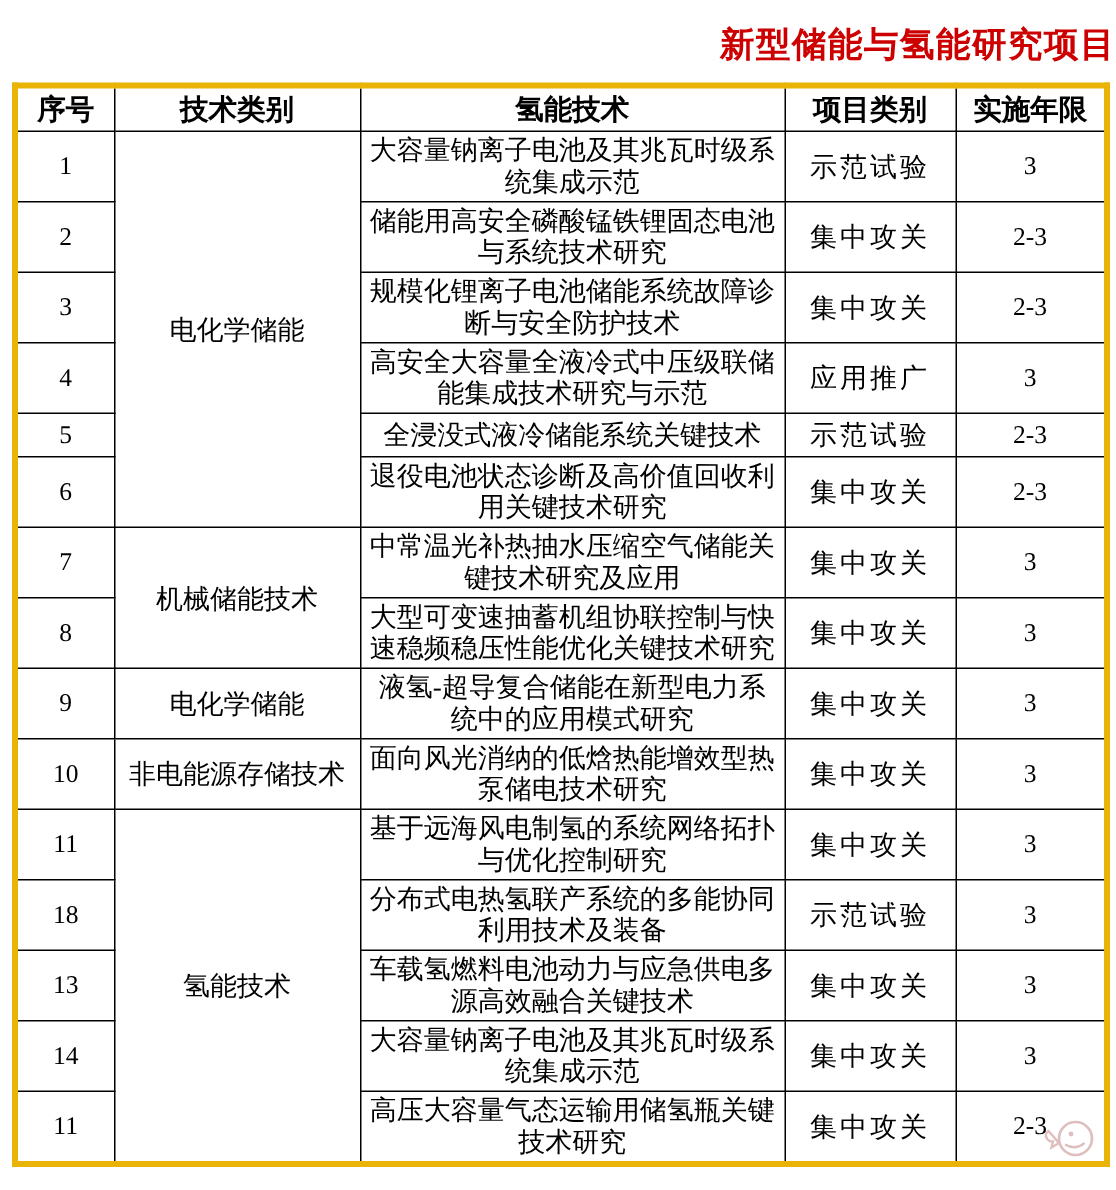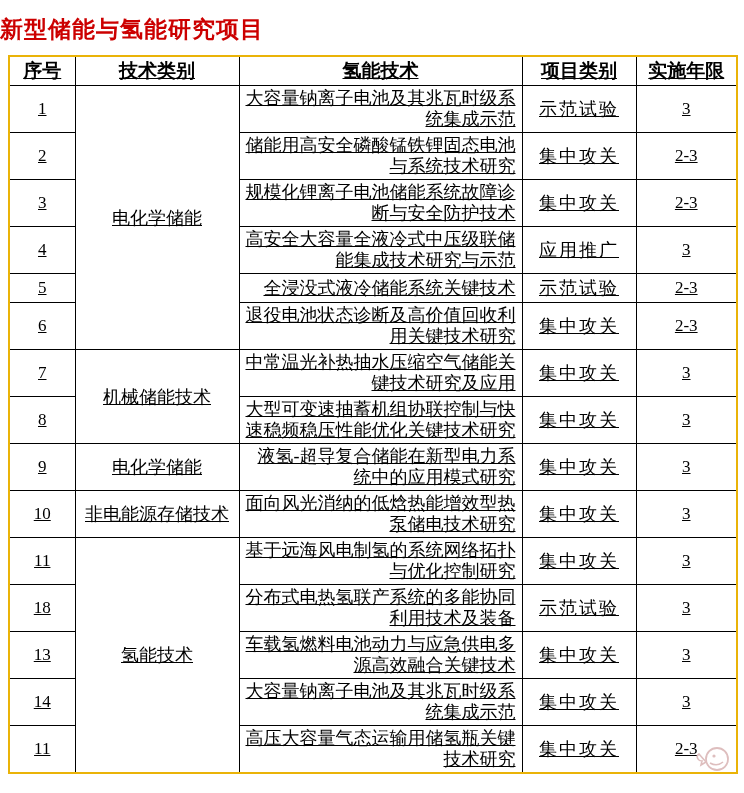--- a/index.html
+++ b/index.html
@@ -1,28 +1,28 @@
 <!DOCTYPE html>
 <html><head>
 <meta charset="utf-8">
 <style>
   html,body{margin:0;padding:0;background:#ffffff;}
   body{width:744px;height:793px;overflow:hidden;position:relative;
        font-family:"Liberation Serif","DejaVu Serif",serif;color:#000;}
-  .page-title{margin:14px 0 10px 0;text-align:left;color:#cc0000;
+  .page-title{margin:14px 0 10px 0;text-align:right;color:#cc0000;
        font-size:23px;font-weight:bold;letter-spacing:1px;}
   table.projects{border-collapse:collapse;margin-left:8px;width:728px;
-       table-layout:fixed;border:2px solid #eab308;text-decoration:underline;}
+       table-layout:fixed;border:4px solid #eab308;}
   table.projects th,table.projects td{border:1px solid #000;}
   th{font-size:19px;font-weight:bold;height:26px;padding:1px 2px;text-align:center;}
   td{font-size:18px;padding:2px 4px;}
   col.c-no{width:66px;}col.c-cat{width:164px;}col.c-proj{width:283px;}
   col.c-type{width:114px;}col.c-years{width:101px;}
   td.no,td.type,td.years,td.cat{text-align:center;vertical-align:middle;}
-  td.proj{text-align:right;padding:2px 6px;line-height:21px;vertical-align:middle;}
+  td.proj{text-align:center;padding:2px 6px;line-height:21px;vertical-align:middle;}
   td.no,td.years{font-size:17px;}
   td.type{letter-spacing:2px;}
   tr.r2{height:44px;} tr.r1{height:24px;}
   .footer-wm{position:absolute;top:744px;right:10px;display:flex;align-items:center;
        color:#debebe;font-weight:bold;font-size:21px;letter-spacing:1px;
        text-shadow:1px 1px 0 #ffffff;}
   .wm-icon{display:inline-block;margin-right:4px;line-height:0;}
 </style>
 </head>
 <body>

